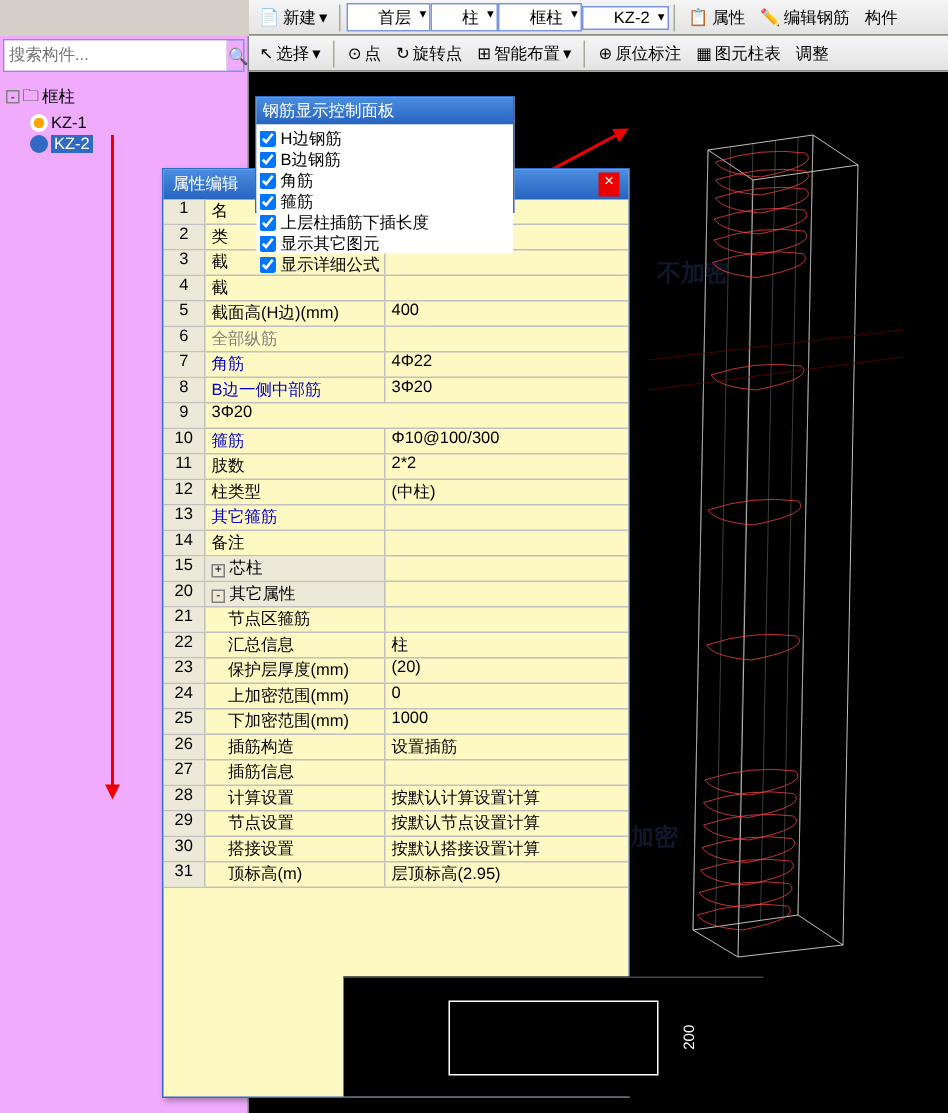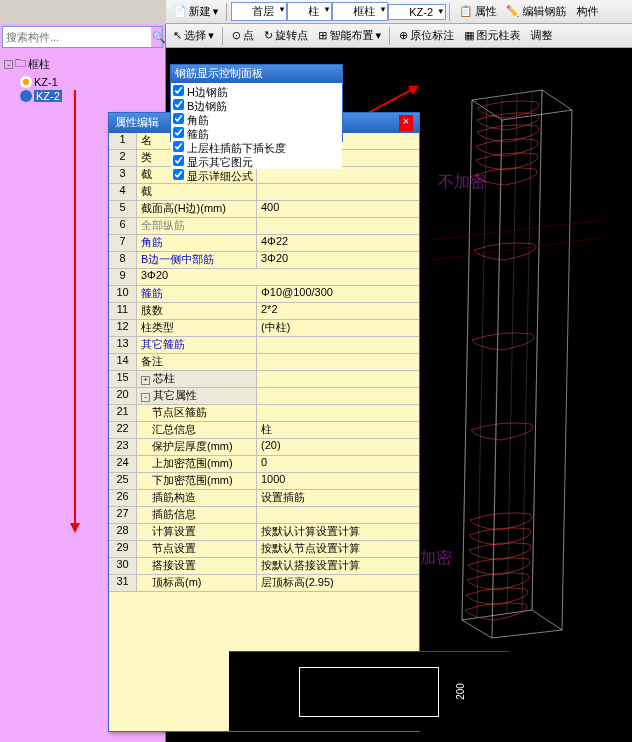--- a/index.html
+++ b/index.html
@@ -21,38 +21,38 @@
 .gear{width:12px;height:12px;background:radial-gradient(#ffa500 40%,#fff 41%);border-radius:50%}
 .arrow-down{position:absolute;left:74px;top:90px;width:2px;height:440px;background:#e00}
 .arrow-down::after{content:"";position:absolute;bottom:-8px;left:-4px;border:5px solid transparent;border-top:10px solid #e00}
 .arrow-rt{position:absolute;left:240px;top:180px;width:200px;height:2px;background:#e00;transform:rotate(-28deg);transform-origin:left}
 .arrow-rt::after{content:"";position:absolute;right:-8px;top:-4px;border:5px solid transparent;border-left:10px solid #e00}
 .arrow-rt2{position:absolute;left:270px;top:350px;width:190px;height:2px;background:#e00;transform:rotate(-47deg);transform-origin:left}
 .arrow-rt2::after{content:"";position:absolute;right:-8px;top:-4px;border:5px solid transparent;border-left:10px solid #e00}
 .arrow-dn{position:absolute;left:248px;top:536px;width:140px;height:2px;background:#e00;transform:rotate(4deg);transform-origin:left}
 .arrow-dn::after{content:"";position:absolute;right:-8px;top:-4px;border:5px solid transparent;border-left:10px solid #e00}
 .redbox{position:absolute;border:1px solid #e00}
-.anno{position:absolute;color:#701a75;font-size:16px;font-weight:normal}
+.anno{position:absolute;color:#0f172a;font-size:16px;font-weight:bold}
 .main{position:absolute;left:166px;top:0;right:0;height:742px;background:#000}
 .main .toolbar{position:relative;z-index:10}
 .propgrid{position:absolute;left:108px;top:112px;width:312px;height:620px;background:#fef9c3;border:1px solid #316ac5;box-shadow:2px 2px 4px rgba(0,0,0,.3);z-index:5}
 .pg-title{height:20px;background:linear-gradient(#4a8ee0,#2663c0);color:#fff;padding:2px 6px;display:flex;justify-content:space-between}
 .pg-title .x{background:#e00;width:14px;text-align:center;cursor:pointer}
 .pg-body{overflow:auto;height:530px}
 .pg-row{display:flex;height:17px;border-bottom:1px solid #c0c0c0}
 .pg-row .num{width:28px;text-align:center;background:#ece9d8;border-right:1px solid #c0c0c0}
 .pg-row .lbl{width:120px;padding-left:4px;border-right:1px solid #c0c0c0;overflow:hidden;white-space:nowrap}
 .pg-row .val{flex:1;padding-left:4px;overflow:hidden;white-space:nowrap}
 .pg-row.gray .lbl{color:#808080}
 .pg-row.blue .lbl{color:#0000cc}
 .pg-row.grp .lbl{background:#ece9d8}
 .steel-panel{position:absolute;left:170px;top:64px;width:173px;height:78px;background:#ece9d8;border:1px solid #316ac5;z-index:20}
 .sp-title{height:18px;background:linear-gradient(#4a8ee0,#2663c0);color:#fff;padding:1px 4px}
 .sp-body{padding:2px;background:#fff;height:86px}
-.sp-item{display:flex;align-items:flex-start;gap:3px;height:14px}
+.sp-item{display:flex;align-items:center;gap:3px;height:14px}
 .sp-item input{width:11px;height:11px}
 .preview{position:absolute;left:120px;bottom:0;width:280px;height:80px;background:#000;border-top:1px solid #444;display:flex;align-items:center;justify-content:center;z-index:4}
 .preview .rect{width:140px;height:50px;border:1px solid #fff}
 .dim{position:absolute;right:40px;color:#fff;font-size:10px;transform:rotate(-90deg)}
 .col3d{position:absolute;right:30px;top:80px;width:170px;height:560px;z-index:2}
 .col3d svg{width:100%;height:100%}
 .circ1{position:absolute;border:1px solid #e00;border-radius:10px}
 </style>
 </head>
 <body>

